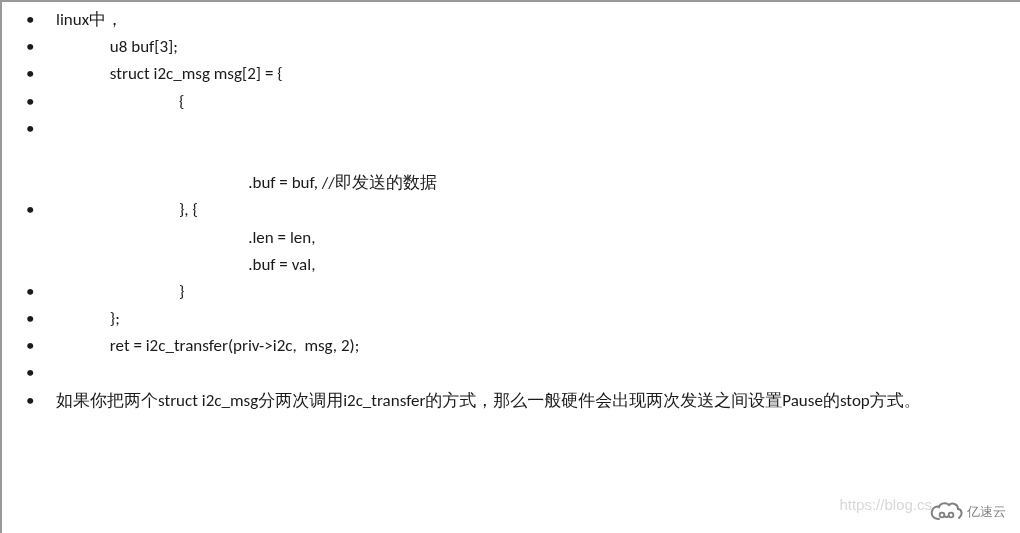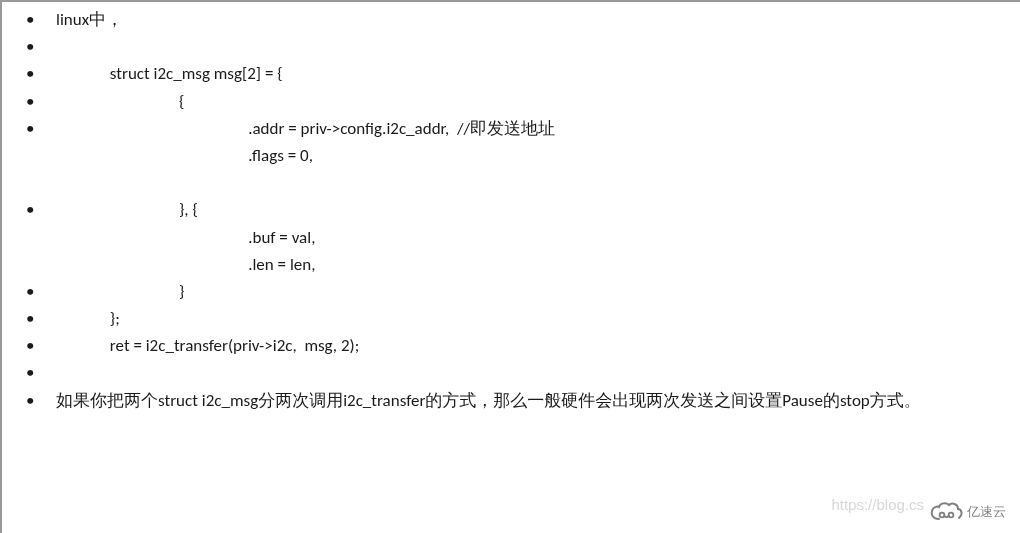--- a/index.html
+++ b/index.html
@@ -32,21 +32,21 @@
   }
   .line {
     white-space: pre;
     font-family: "Calibri", "Microsoft YaHei", Arial, sans-serif;
   }
   .para {
     white-space: normal;
   }
   .watermark {
     position: absolute;
-    right: 96px;
+    right: 88px;
     bottom: 16px;
     color: #d8d8d8;
     font-size: 15px;
     font-family: Arial, sans-serif;
   }
   .logo {
     position: absolute;
     right: 14px;
     bottom: 10px;
     display: flex;
@@ -64,51 +64,51 @@
 <body>
 
 <div class="content">
 
   <div class="bullet-row">
     <span class="bullet">•</span>
     <span class="line">linux中，</span>
   </div>
   <div class="bullet-row">
     <span class="bullet">•</span>
+    <span class="line">              u8 buf[3];</span>
   </div>
   <div class="bullet-row">
     <span class="bullet">•</span>
     <span class="line">              struct i2c_msg msg[2] = {</span>
   </div>
   <div class="bullet-row">
     <span class="bullet">•</span>
     <span class="line">                                {</span>
   </div>
   <div class="bullet-row">
     <span class="bullet">•</span>
-    <span class="line">                                                  .addr = priv-&gt;config.i2c_addr,  //即发送地址</span>
   </div>
   <div class="bullet-row">
     <span class="bullet">&nbsp;</span>
-    <span class="line">                                                  .flags = 0,</span>
   </div>
   <div class="bullet-row">
     <span class="bullet">&nbsp;</span>
+    <span class="line">                                                  .buf = buf, //即发送的数据</span>
   </div>
   <div class="bullet-row">
     <span class="bullet">•</span>
     <span class="line">                                }, {</span>
   </div>
   <div class="bullet-row">
     <span class="bullet">&nbsp;</span>
-    <span class="line">                                                  .buf = val,</span>
+    <span class="line">                                                  .len = len,</span>
   </div>
   <div class="bullet-row">
     <span class="bullet">&nbsp;</span>
-    <span class="line">                                                  .len = len,</span>
+    <span class="line">                                                  .buf = val,</span>
   </div>
   <div class="bullet-row">
     <span class="bullet">•</span>
     <span class="line">                                }</span>
   </div>
   <div class="bullet-row">
     <span class="bullet">•</span>
     <span class="line">              };</span>
   </div>
   <div class="bullet-row">

